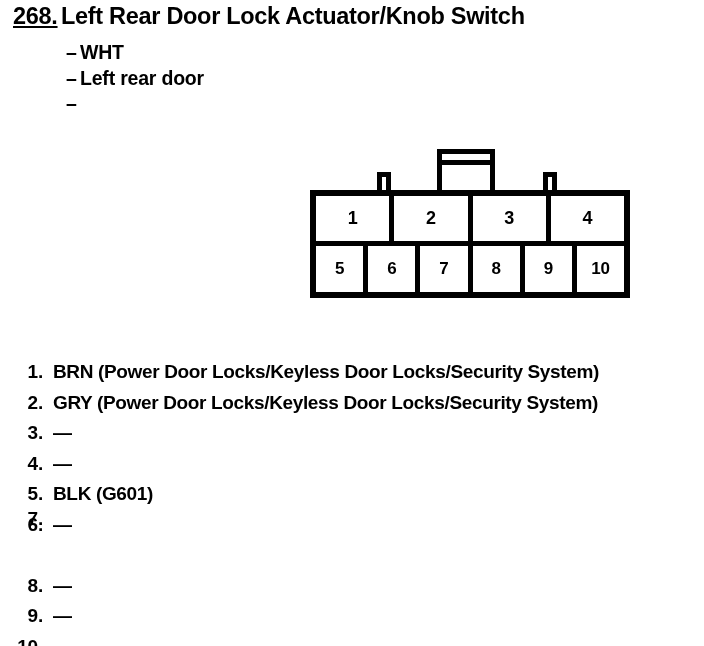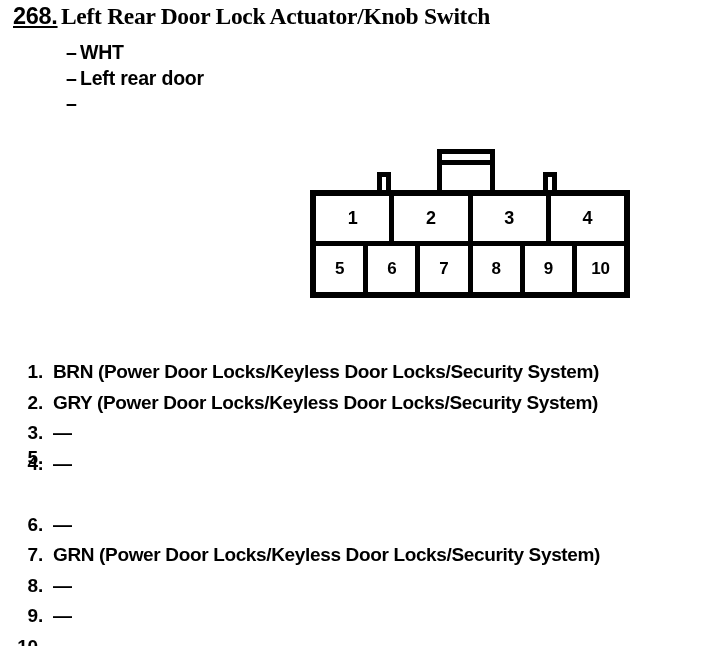--- a/index.html
+++ b/index.html
@@ -34,21 +34,20 @@
     line-height: 28px;
     white-space: nowrap;
   }
   #title-number {
     width: 48px;
     flex: 0 0 48px;
     text-decoration: underline;
   }
   #title-text {
     flex: 0 0 auto;
-    font-family: Liberation Serif, serif;
   }
 
   #subitem-list {
     margin: 0;
     padding: 0;
     list-style: none;
     position: absolute;
     left: 66px;
     top: 40px;
     width: 600px;
@@ -249,28 +248,28 @@
   <li>
     <span class="num">3.</span>
     <span class="desc">—</span>
   </li>
   <li>
     <span class="num">4.</span>
     <span class="desc">—</span>
   </li>
   <li>
     <span class="num">5.</span>
+    <span class="desc">BLK (G601)</span>
   </li>
   <li>
     <span class="num">6.</span>
     <span class="desc">—</span>
   </li>
   <li>
     <span class="num">7.</span>
-    <span class="desc">GRN (Power Door Locks/Keyless Door Locks/Security System)</span>
   </li>
   <li>
     <span class="num">8.</span>
     <span class="desc">—</span>
   </li>
   <li>
     <span class="num">9.</span>
     <span class="desc">—</span>
   </li>
   <li>

